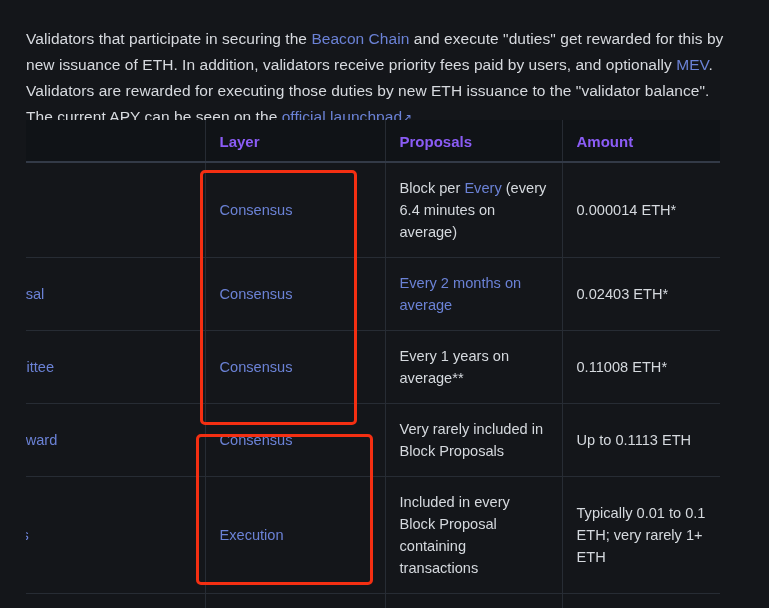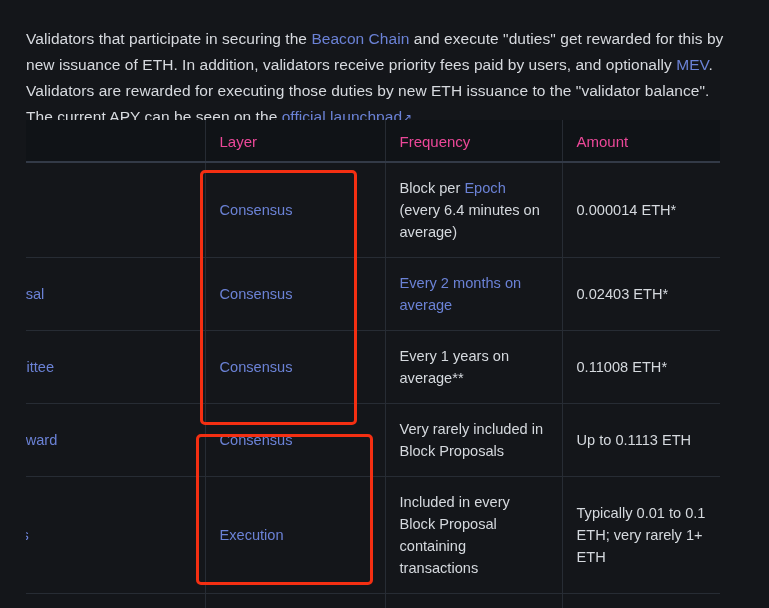--- a/index.html
+++ b/index.html
@@ -43,22 +43,22 @@
     margin-left: -93px;     
     font-size: 14.6px;
   }
   table.rewards col.c-type { width: 272px; }
   table.rewards col.c-layer { width: 180px; }
   table.rewards col.c-freq { width: 177px; }
   table.rewards col.c-amt { width: 158px; }
 
   table.rewards th {
     background: #101317;
-    color: #ec4899;
-    font-weight: 400;
+    color: #8b5cf6;
+    font-weight: 700;
     text-align: left;
     padding: 12px 14px 11px 14px;
     border-bottom: 2px solid #333a47;
     border-right: 1px solid #262b33;
     font-size: 15px;
     vertical-align: middle;
     height: 42px;
   }
   table.rewards th:last-child { border-right: none; }
 
@@ -103,29 +103,29 @@
       <colgroup>
         <col class="c-type">
           <col class="c-layer">
           <col class="c-freq">
           <col class="c-amt">
       </colgroup>
       <thead>
         <tr>
           <th>Type</th>
           <th>Layer</th>
-          <th>Frequency</th>
+          <th>Proposals</th>
           <th>Amount</th>
         </tr>
       </thead>
       <tbody id="tbody">
           <tr class="r1">
             <td></td>
             <td><a class="lnk">Consensus</a></td>
-            <td><span>Block per </span><a class="lnk">Epoch</a><span> (every 6.4 minutes on average)</span></td>
+            <td><span>Block per </span><a class="lnk">Every</a><span> (every 6.4 minutes on average)</span></td>
             <td>0.000014 ETH*</td>
           </tr>
           <tr class="r2">
             <td><a class="lnk">Block Proposal</a></td>
             <td><a class="lnk">Consensus</a></td>
             <td><a class="lnk">Every 2 months on average</a></td>
             <td>0.02403 ETH*</td>
           </tr>
           <tr class="r3">
             <td><a class="lnk">Sync Committee</a></td>

